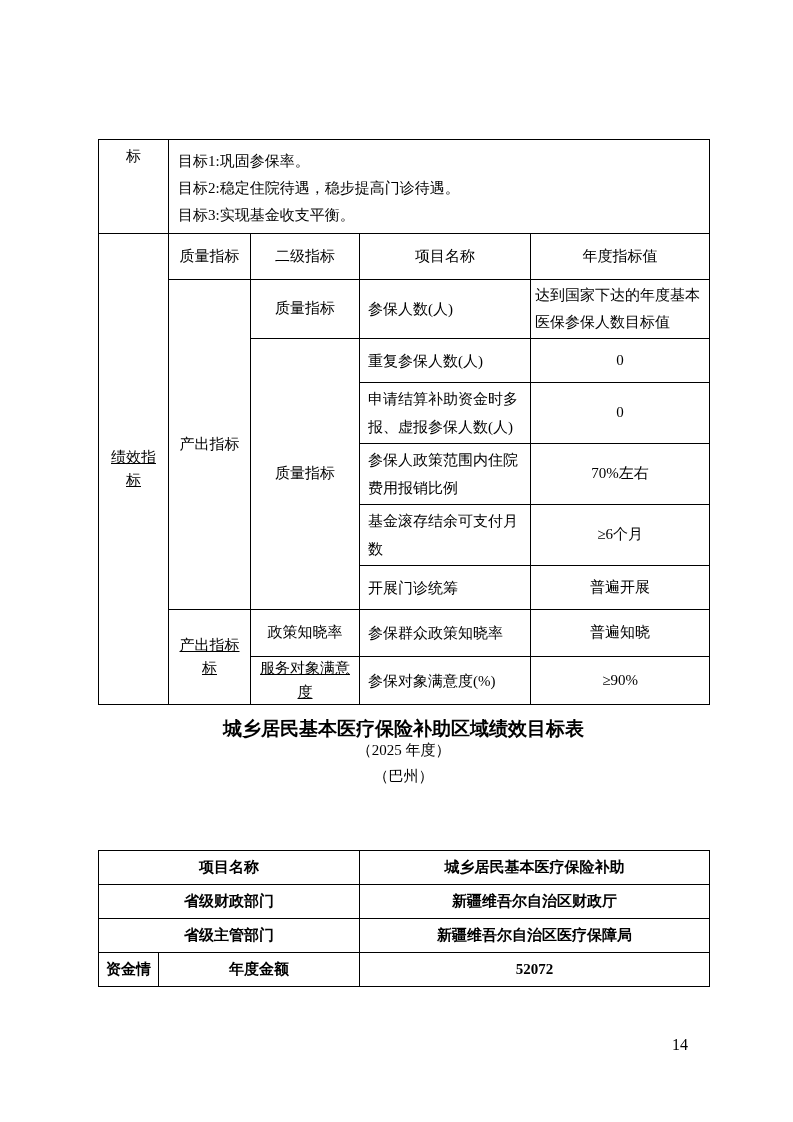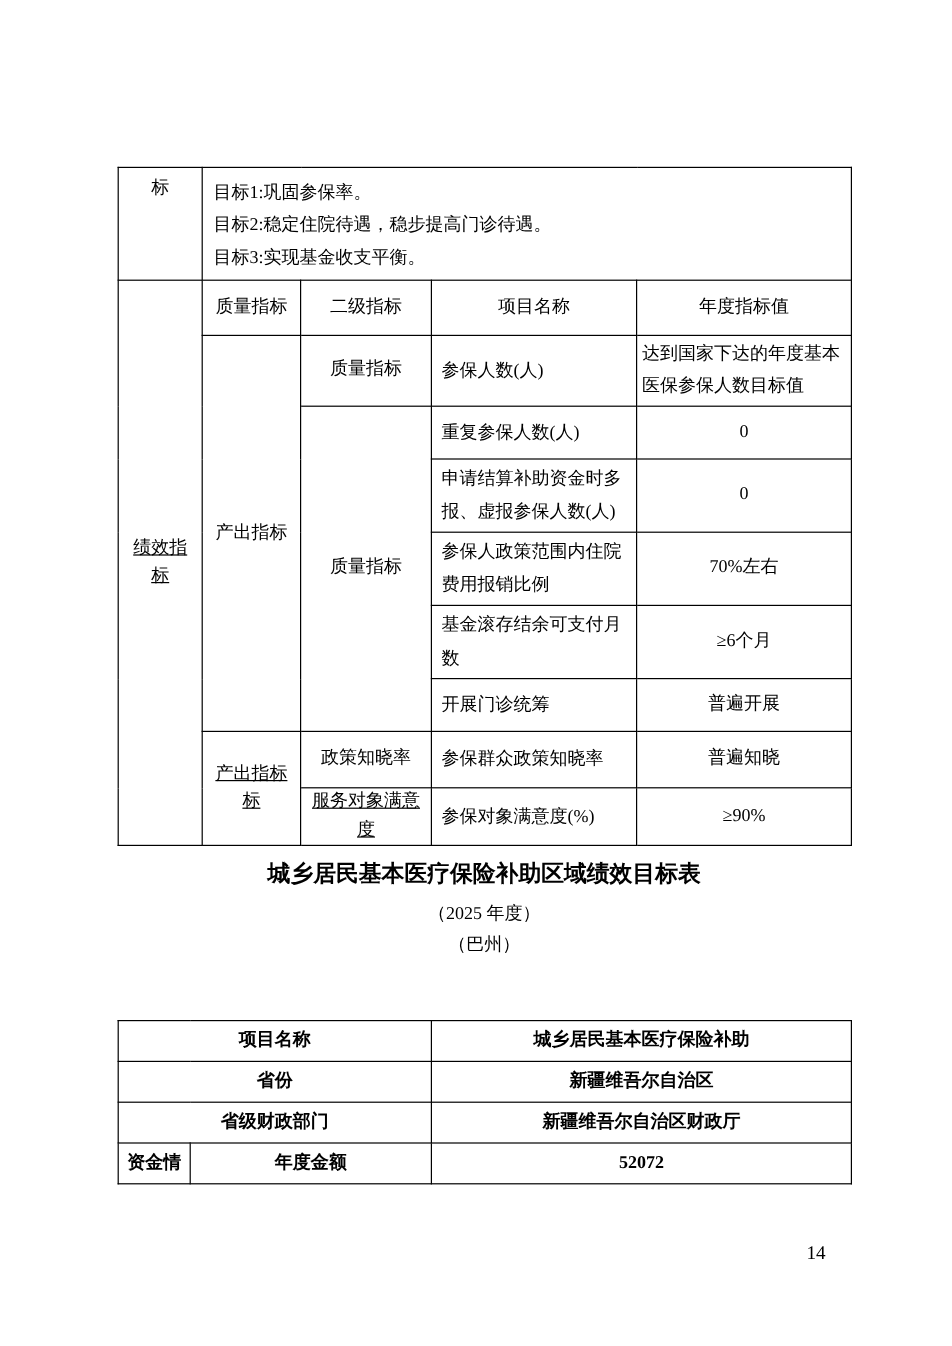--- a/index.html
+++ b/index.html
@@ -24,21 +24,21 @@
   .c  { text-align:center; vertical-align:middle; line-height:1.55; }
   .pre { white-space:pre-line;text-decoration:underline; }
   .top-label { text-align:center; vertical-align:top; padding-top:7px; }
   .goals { vertical-align:top; padding:8px 6px 4px 9px; }
   .goals div { line-height:27px; }
   .name-cell { text-align:left; vertical-align:middle; padding:2px 8px; line-height:28px; }
   .v-left { text-align:left; vertical-align:middle; padding:2px 4px; line-height:27px; }
   .title-block { position:absolute; left:98px; top:716px; width:611px; text-align:center; }
   .doc-title { font-size:19px; font-weight:bold; line-height:25px; }
   .doc-sub { font-size:15px; line-height:18px; }
-  .sub-year { margin-top:12px; }
+  .sub-year { }
   .sub-region { margin-top:8px;text-align:center; }
   .page-num { position:absolute; left:672px; top:1036px; font-size:16px; }
 </style>
 </head>
 <body>
 
 <div class="page">
 
   <table class="tbl1">
     <colgroup>
@@ -119,26 +119,26 @@
       <col style="width:60px">
         <col style="width:201px">
         <col style="width:350px">
     </colgroup>
     <tbody>
         <tr style="height:34px">
       <td colspan="2" class="c">项目名称</td>
       <td class="c">城乡居民基本医疗保险补助</td>
     </tr>
     <tr style="height:34px">
-      <td colspan="2" class="c">省份</td>
-      <td class="c">新疆维吾尔自治区</td>
+      <td colspan="2" class="c">省级财政部门</td>
+      <td class="c">新疆维吾尔自治区财政厅</td>
     </tr>
     <tr style="height:34px">
-      <td colspan="2" class="c">省级财政部门</td>
-      <td class="c">新疆维吾尔自治区财政厅</td>
+      <td colspan="2" class="c">省级主管部门</td>
+      <td class="c">新疆维吾尔自治区医疗保障局</td>
     </tr>
     <tr style="height:34px">
       <td class="c">资金情</td>
       <td class="c">年度金额</td>
       <td class="c">52072</td>
     </tr>
   </tbody>
     </table>
 
   <div class="page-num">14</div>

